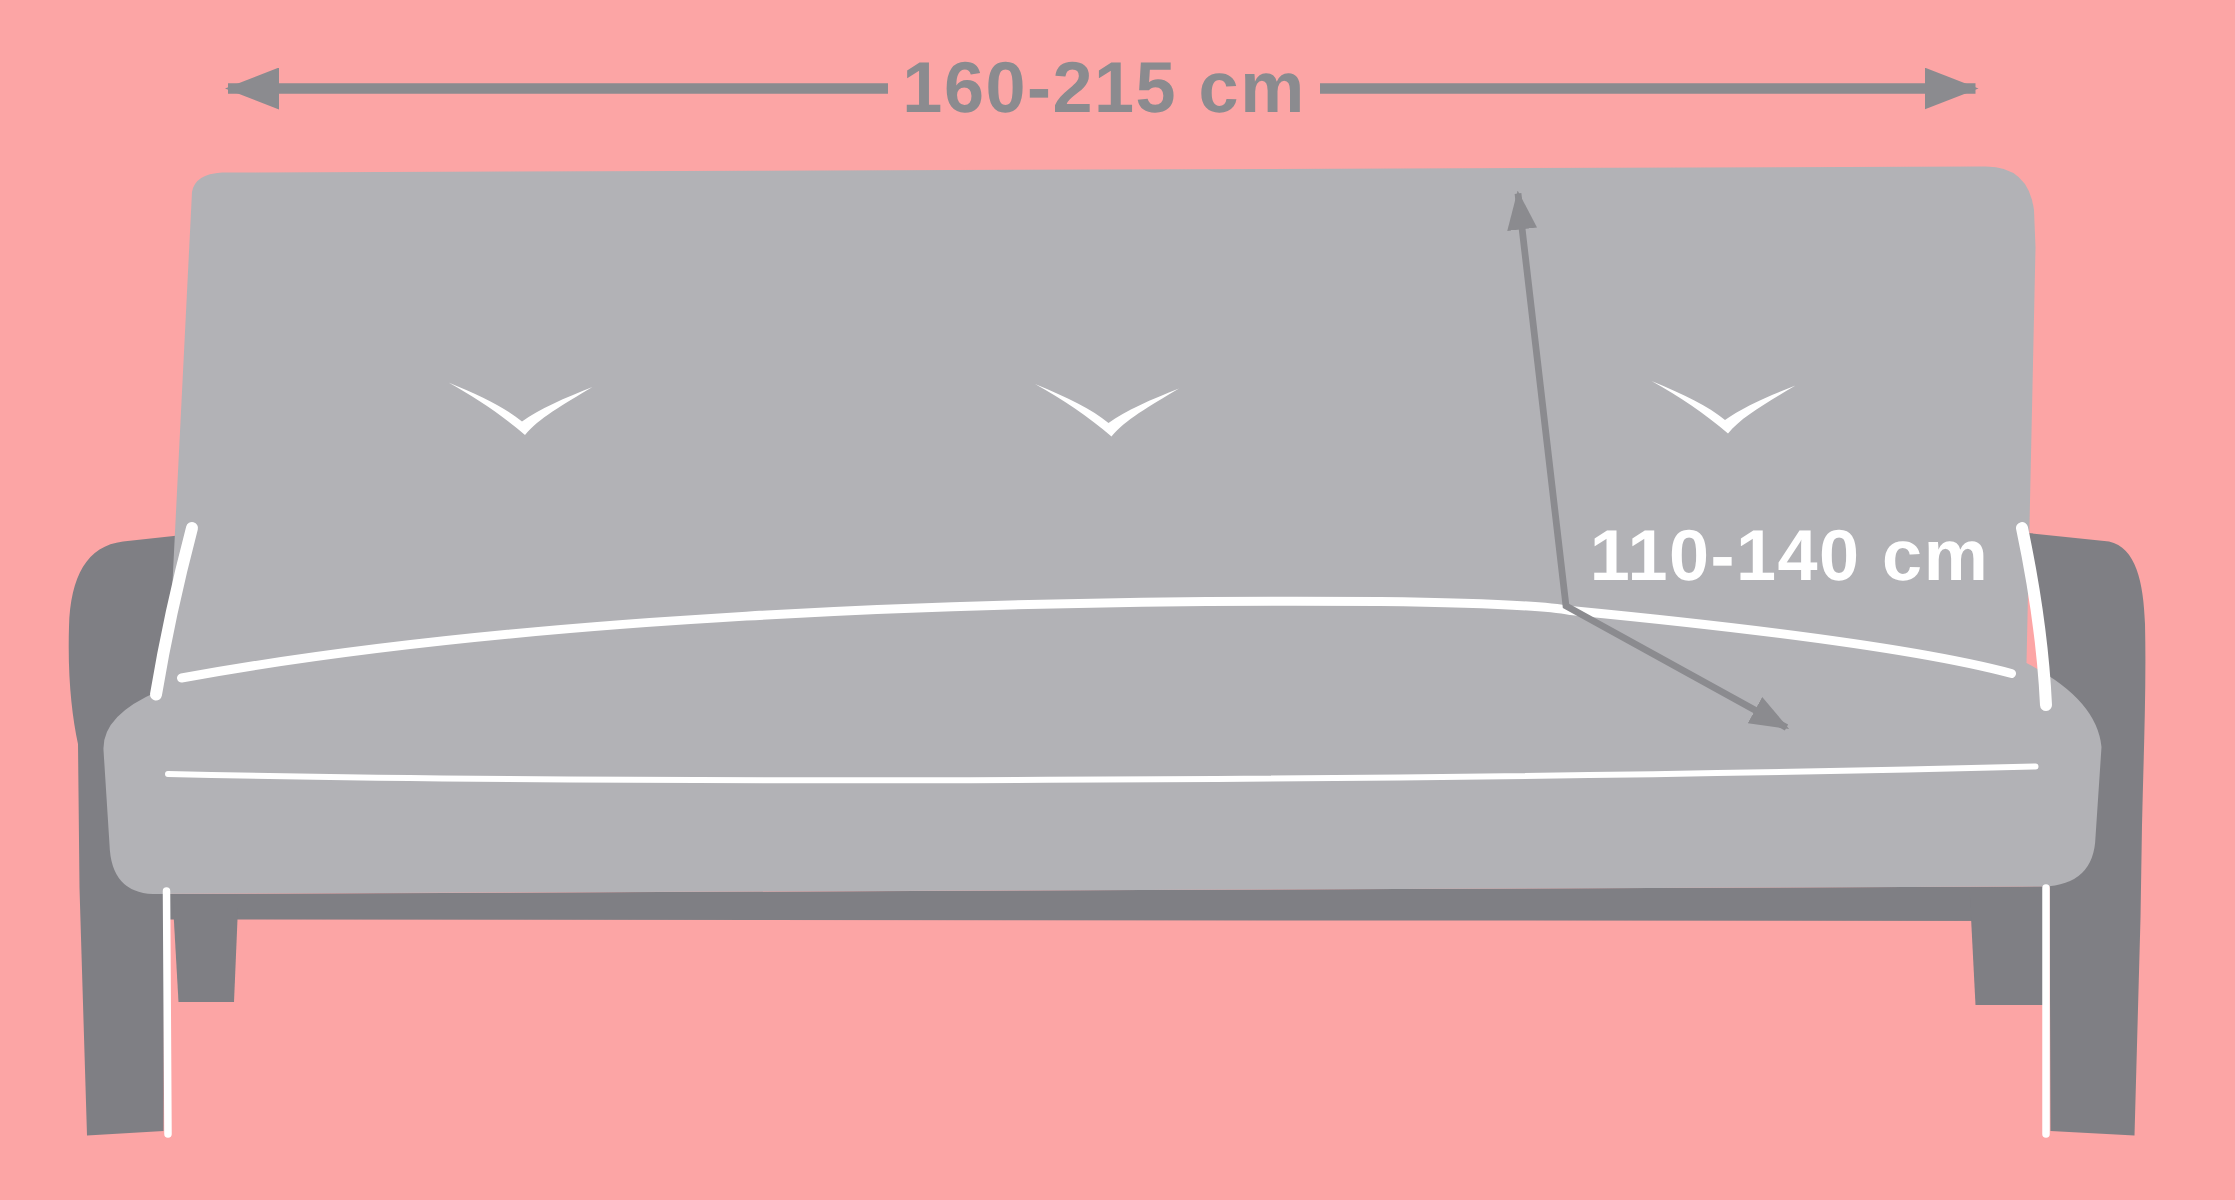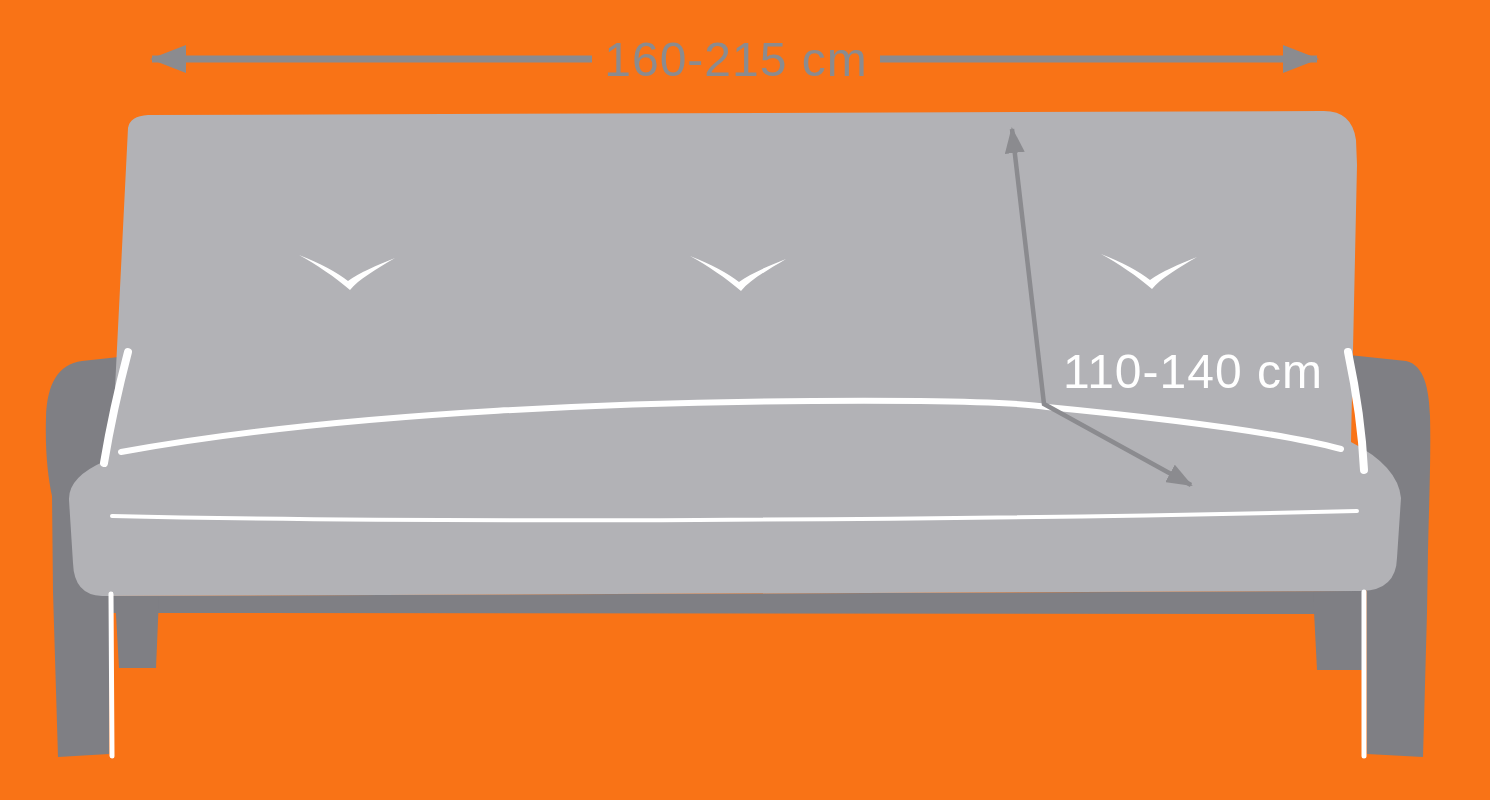--- a/index.html
+++ b/index.html
@@ -8,21 +8,22 @@
     background: #ffffff;
     width: 1490px;
     height: 800px;
     overflow: hidden;
     font-family: "Liberation Sans", sans-serif;
   }
   .stage {
     position: relative;
     width: 1490px;
     height: 800px;
-    background: #f97316;
+    background: #fca5a5;
+    font-weight: bold;
   }
   svg { display: block; }
   text {
     font-family: "Liberation Sans", "DejaVu Sans", sans-serif;
     letter-spacing: 1px;
   }
 </style>
 </head>
 <body>
 

